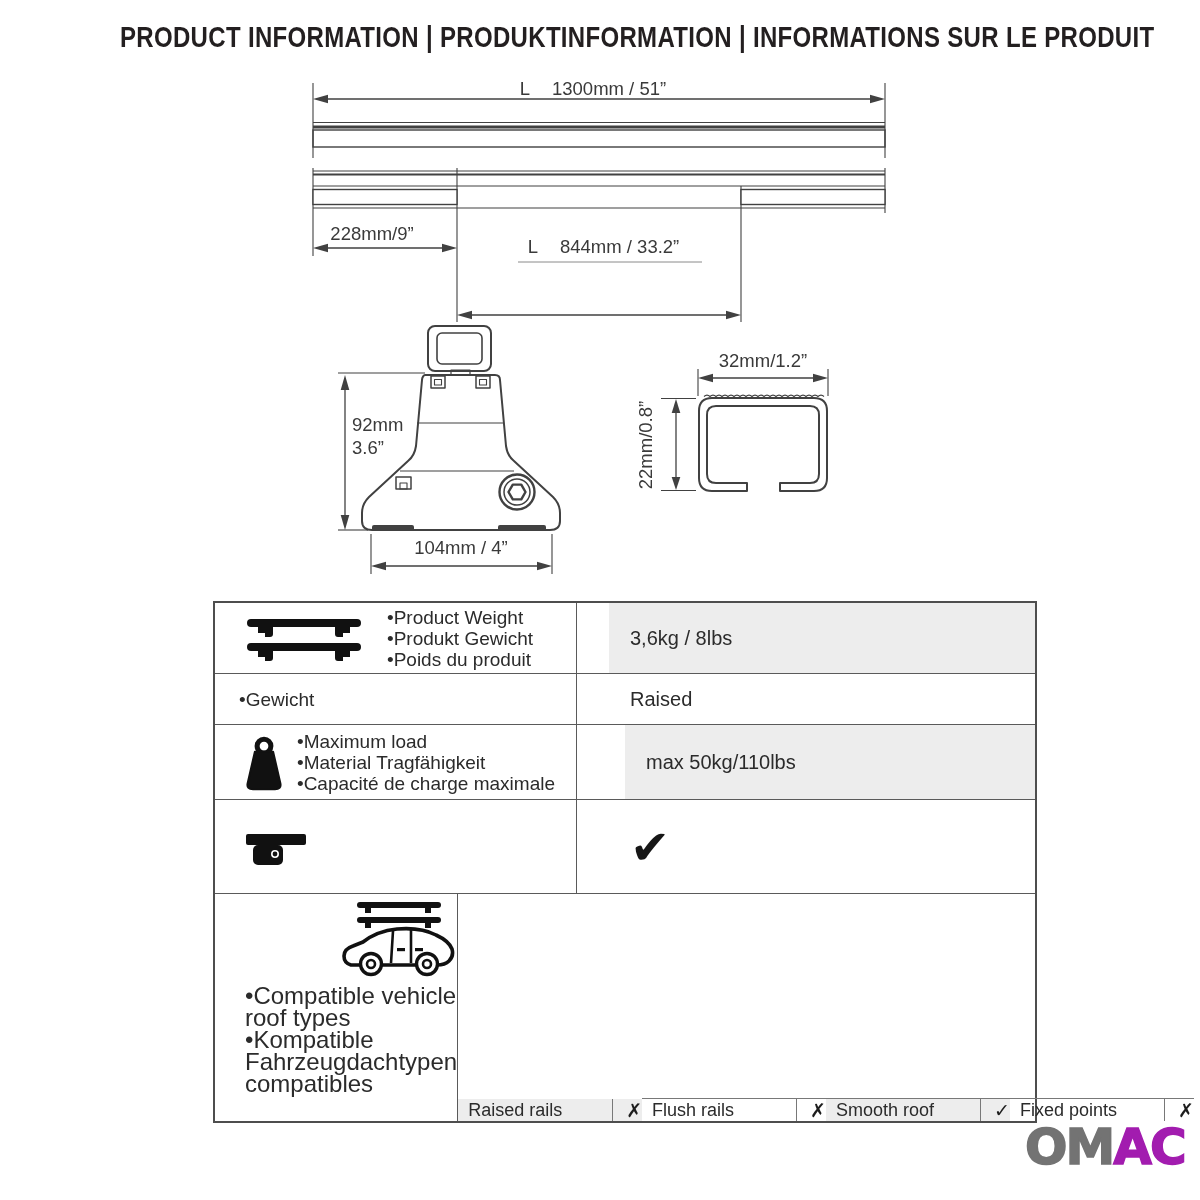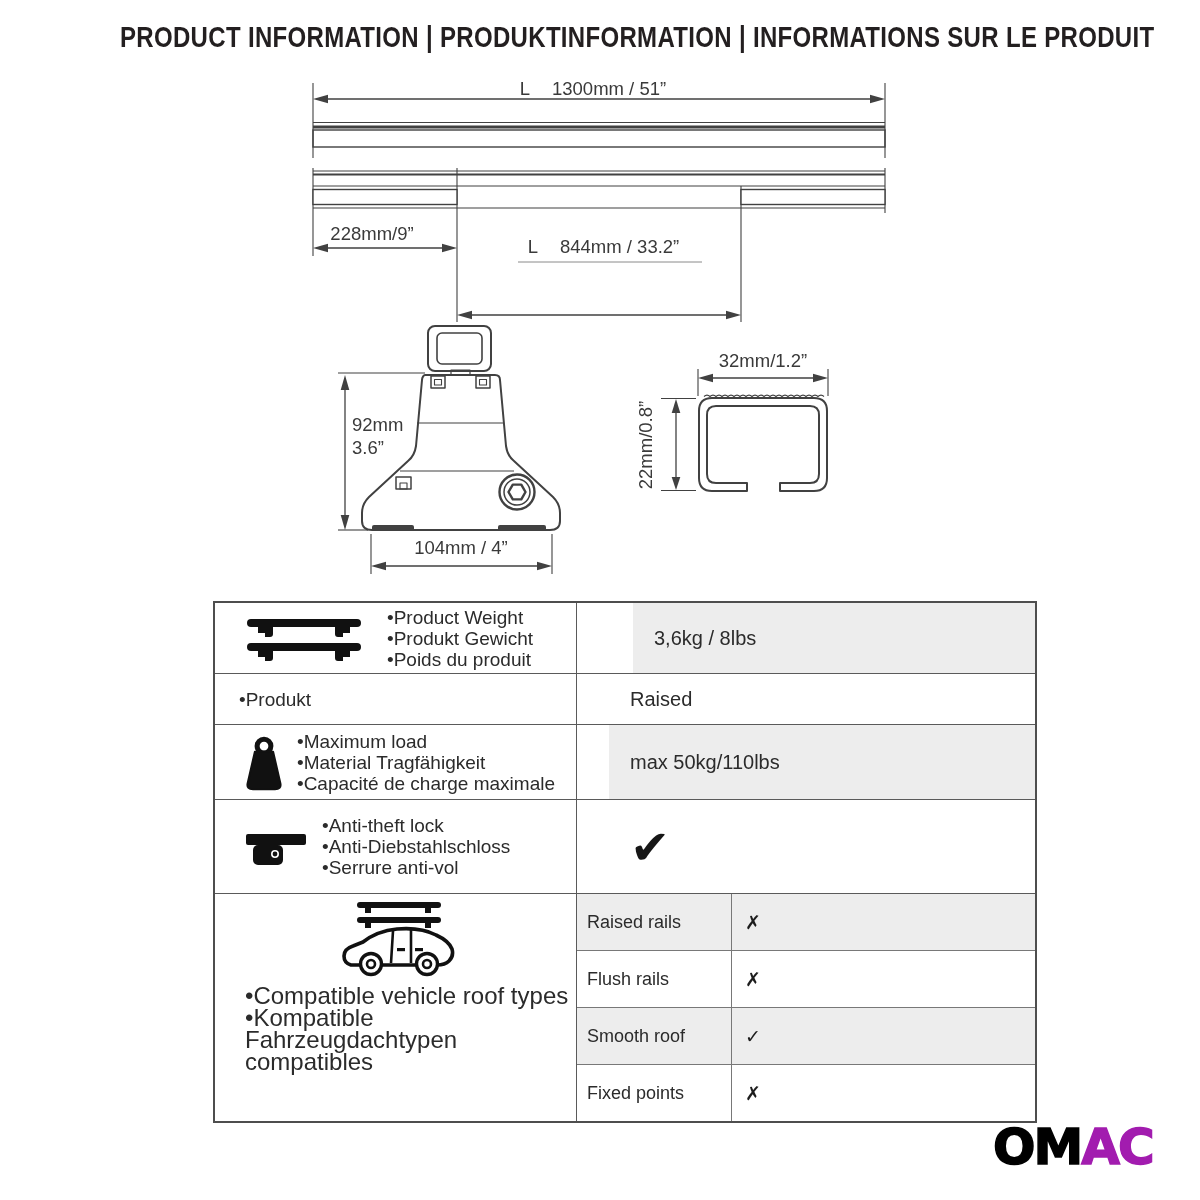--- a/index.html
+++ b/index.html
@@ -10,51 +10,51 @@
     font-size:30px;font-weight:bold;letter-spacing:0.4px;color:#231f20;
     transform:scaleX(0.80);transform-origin:600px 50%;white-space:nowrap;}
   
   #diagram{position:absolute;left:0;top:0;width:1200px;height:600px;}
   #diagram text{font-family:"Liberation Sans",sans-serif;fill:#3a3a3a;font-size:18.5px;}
   
   .spec-table{position:absolute;left:213px;top:601px;width:824px;height:522px;
     border:2px solid #4e4e4e;box-sizing:border-box;display:flex;flex-direction:column;
     color:#2b2b2b;background:#fff;}
   .t-row{display:flex;box-sizing:border-box;border-top:1.5px solid #5a5a5a;}
-  .t-row:first-child{border-top:none;gap:24px;}
-  .r1{height:70px;}.r2{height:51px;}.r3{height:75px;}.r4{height:94px;}.r5{flex:1;}
+  .t-row:first-child{border-top:none;}
+  .r1{height:70px;}.r2{height:51px;}.r3{height:75px;gap:16px;}.r4{height:94px;}.r5{flex:1;}
   .label-cell{width:362px;box-sizing:border-box;border-right:1.5px solid #5a5a5a;
     position:relative;display:flex;align-items:center;}
   .value-cell{flex:1;display:flex;align-items:center;padding-left:21px;font-size:20px;margin-left:32px;}
   .gray{background:#ededed;}
   .label-lines{font-size:19px;line-height:21px;}
   .r1 .label-lines{margin-left:172px;}
   .r2 .label-lines{margin-left:24px;}
   .r3 .label-lines{margin-left:82px;}
   .r4 .label-lines{margin-left:107px;}
   .icon{position:absolute;}
   .r1 .icon{left:31px;top:13px;width:116px;height:46px;}
   .r3 .icon{left:26px;top:11px;width:46px;height:57px;}
   .r4 .icon{left:30px;top:33px;width:62px;height:34px;}
   .r5 .label-cell{display:block;}
   .r5 .icon{position:static;display:block;margin:7px 0 4px 126px;width:114px;height:80px;}
   .r5 .label-lines{margin-left:30px;font-size:24px;line-height:22px;}
   .big-check{font-family:"DejaVu Sans",sans-serif;font-size:48px;line-height:1;color:#161616;}
-  .sub-table{flex:1;display:flex;flex-direction:column;}
+  .sub-table{flex:1;display:flex;flex-direction:row;align-items:flex-end;}
   .sub-row{flex:1;display:flex;box-sizing:border-box;border-top:1px solid #787878;}
   .sub-row:first-child{border-top:none;}
   .sub-label{width:155px;box-sizing:border-box;border-right:1px solid #787878;
     display:flex;align-items:center;padding-left:10px;font-size:18px;}
   .sub-value{flex:1;display:flex;align-items:center;padding-left:13px;font-size:19px;
     font-family:"DejaVu Sans",sans-serif;color:#1d1d1d;}
   
   .logo{position:absolute;left:993px;top:1122px;font-family:"DejaVu Sans",sans-serif;
     font-weight:bold;font-size:50px;letter-spacing:-2px;line-height:1;white-space:nowrap;
     -webkit-text-stroke:1.5px currentColor;}
-  .logo .black{color:#000000;}
+  .logo .black{color:#737373;margin-left:32px;}
   .logo .red{color:#a21caf;}
 </style>
 </head>
 <body>
 
 <div id="canvas">
 
   <h1 id="page-title">PRODUCT INFORMATION | PRODUKTINFORMATION | INFORMATIONS SUR LE PRODUIT</h1>
 
   <svg id="diagram" viewBox="0 0 1200 600" xmlns="http://www.w3.org/2000/svg">
@@ -185,21 +185,21 @@
         </div>
       </div>
       <div class="value-cell gray">
         <span>3,6kg / 8lbs</span>
       </div>
     </div>
 
     <div class="t-row r2">
       <div class="label-cell">
         <div class="label-lines">
-          <div>•Produkt</div>
+          <div>•Gewicht</div>
         </div>
       </div>
       <div class="value-cell">
         <span>Raised</span>
       </div>
     </div>
 
     <div class="t-row r3">
       <div class="label-cell">
         <svg class="icon" viewBox="0 0 50 62">
@@ -217,25 +217,20 @@
       </div>
     </div>
 
     <div class="t-row r4">
       <div class="label-cell">
         <svg class="icon" viewBox="0 0 62 34">
           <rect x="1" y="1" width="60" height="11" rx="2" fill="#111"></rect>
           <rect x="8" y="12" width="30" height="20" rx="5" fill="#111"></rect>
           <circle cx="30" cy="21" r="3.2" fill="none" stroke="#fff" stroke-width="1.6"></circle>
         </svg>
-        <div class="label-lines">
-          <div>•Anti-theft lock</div>
-          <div>•Anti-Diebstahlschloss</div>
-          <div>•Serrure anti-vol</div>
-        </div>
       </div>
       <div class="value-cell">
         <span class="big-check">✔</span>
       </div>
     </div>
 
     <div class="t-row r5">
       <div class="label-cell">
         <svg class="icon" viewBox="0 0 114 80">
           <g fill="#111">

